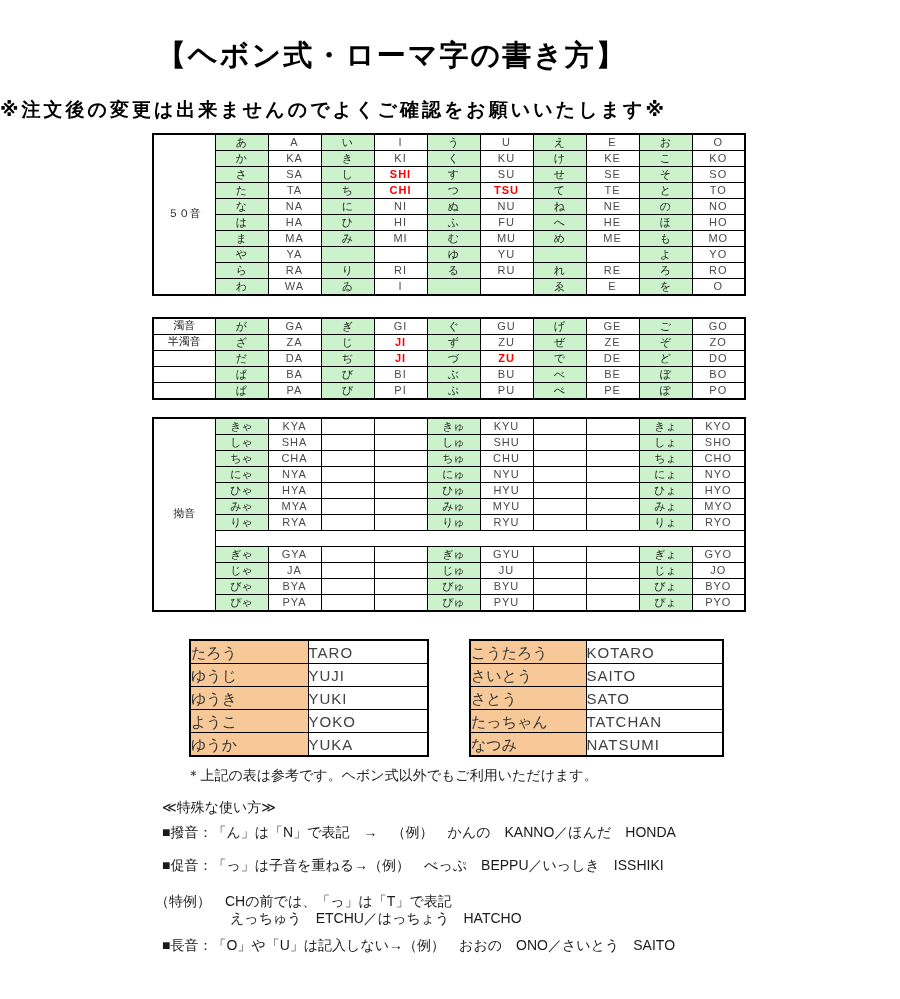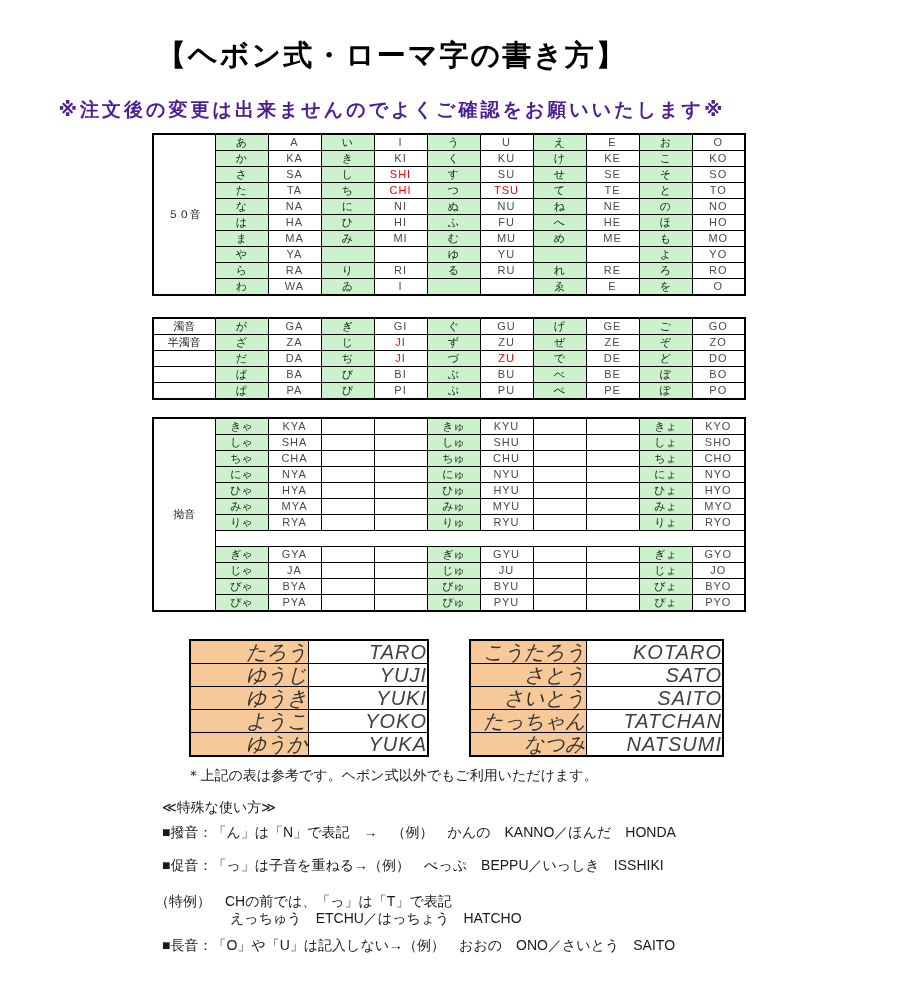--- a/index.html
+++ b/index.html
@@ -1,45 +1,45 @@
 <!DOCTYPE html>
 <html><head>
 <meta charset="utf-8">
 <style>
   html,body{margin:0;padding:0;background:#fff;}
   body{font-family:"Liberation Sans","DejaVu Sans",sans-serif;color:#1a1a1a;}
   .page{position:relative;width:784px;height:999px;background:#fff;overflow:hidden;}
 
   .title{position:absolute;top:36px;left:0;width:100%;text-align:center;
          font-size:29px;font-weight:bold;letter-spacing:2px;color:#000;}
-  .warning{position:absolute;top:97px;left:0;width:100%;text-align:center;
-           font-size:19px;font-weight:bold;letter-spacing:3px;color:#4c1d95;}
+  .warning{position:absolute;top:97px;left:0;width:100%;
+           font-size:19px;font-weight:bold;letter-spacing:3px;color:#000000;}
 
   table.grid{position:absolute;left:152px;border-collapse:collapse;table-layout:fixed;
              border:2px solid #000;background:#fff;}
   #gojuon{top:133px;}
   #dakuon{top:317px;border-radius:24px;}
   #youon{top:417px;}
   table.grid td{border:1px solid #000;height:15px;padding:0 1px;text-align:center;
                 vertical-align:middle;font-size:11px;line-height:1;overflow:hidden;}
   table.grid col.c-lab{width:62px;}
   table.grid col.c-d{width:53px;}
-  td.lab{background:#fff;border-right:2px solid #000;color:#1a1a1a;}
+  td.lab{background:#fff;border-right:2px solid #000;color:#1a1a1a;font-family:Liberation Mono, monospace;}
   td.k{background:#ccf2cc;color:#1a1a1a;}
   td.r{background:#fff;color:#4a4a4a;letter-spacing:1px;}
-  td.r.red{color:#ff0000;}
+  td.r.red{color:#ff0000;font-weight:bold;}
   td.f{background:#fff;}
   td.sp-row{background:#fff;}
 
   table.names{position:absolute;top:639px;border-collapse:collapse;table-layout:fixed;
               border:2px solid #000;background:#fff;}
   #names-left{left:189px;}
   #names-right{left:457px;margin-left:12px;}
-  table.names td{border:1px solid #000;height:22px;padding:0;text-align:right;
-                 vertical-align:middle;font-size:20px;line-height:1;font-style:italic;}
+  table.names td{border:1px solid #000;height:22px;padding:0;text-align:left;
+                 vertical-align:middle;font-size:15px;line-height:1;}
   #names-left col.c-nk{width:118px;} #names-left col.c-nr{width:120px;}
   #names-right col.c-nk{width:116px;} #names-right col.c-nr{width:137px;}
   td.nk{background:#f8c998;color:#333;}
   td.nr{background:#fff;color:#404040;letter-spacing:1px;}
 
   .note{position:absolute;top:767px;left:0;width:100%;text-align:center;
         font-size:14px;color:#222;}
   .sp{position:absolute;font-size:14px;color:#1a1a1a;white-space:nowrap;}
   .sp-title{left:162px;top:799px;}
   .sp-l1{left:162px;top:824px;}
@@ -465,26 +465,26 @@
     <colgroup>
         <col class="c-nk">
         <col class="c-nr">
       </colgroup>
     <tbody>
         <tr>
           <td class="nk">こうたろう</td>
           <td class="nr">KOTARO</td>
         </tr>
         <tr>
+          <td class="nk">さいとう</td>
+          <td class="nr">SAITO</td>
+        </tr>
+        <tr>
           <td class="nk">さとう</td>
           <td class="nr">SATO</td>
-        </tr>
-        <tr>
-          <td class="nk">さいとう</td>
-          <td class="nr">SAITO</td>
         </tr>
         <tr>
           <td class="nk">たっちゃん</td>
           <td class="nr">TATCHAN</td>
         </tr>
         <tr>
           <td class="nk">なつみ</td>
           <td class="nr">NATSUMI</td>
         </tr>
       </tbody>

